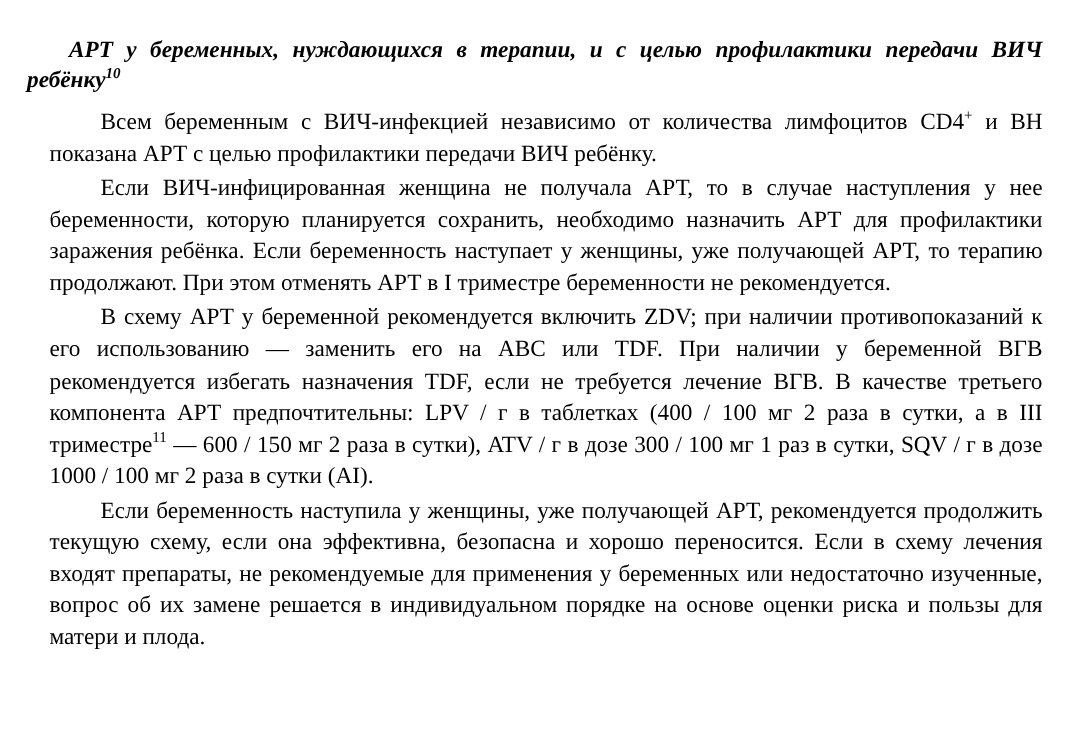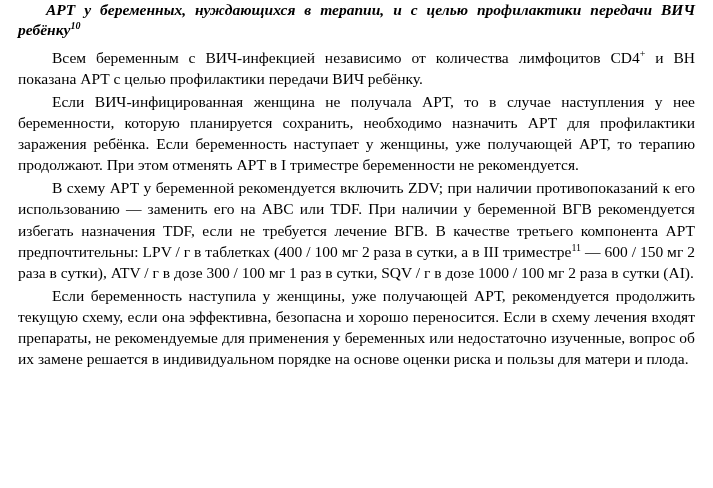--- a/index.html
+++ b/index.html
@@ -11,21 +11,21 @@
     width: 713px;
     height: 488px;
     overflow: hidden;
     font-family: "Liberation Serif", "DejaVu Serif", serif;
     color: #000000;
   }
   .page {
     box-sizing: border-box;
     width: 713px;
     height: 488px;
-    padding: 0 18px 0 18px;
+    padding: 24px 18px 0 18px;
     background: #ffffff;
   }
   .heading {
     font-weight: bold;
     font-style: italic;
     font-size: 15.5px;
     line-height: 1.32;
     text-align: justify;
     text-indent: 28px;
     margin: 0 0 6px 0;
@@ -35,21 +35,21 @@
     font-style: italic;
     font-weight: bold;
     vertical-align: super;
     line-height: 0;
   }
   p.body-par {
     font-size: 15.5px;
     line-height: 1.36;
     text-align: justify;
     text-indent: 34px;
-    margin: 0 0 2px 0;
+    margin: 0 0 2px 15px;
     hyphens: none;
   }
   sup {
     font-size: 10px;
     vertical-align: super;
     line-height: 0;
   }
 </style>
 </head>
 <body>

